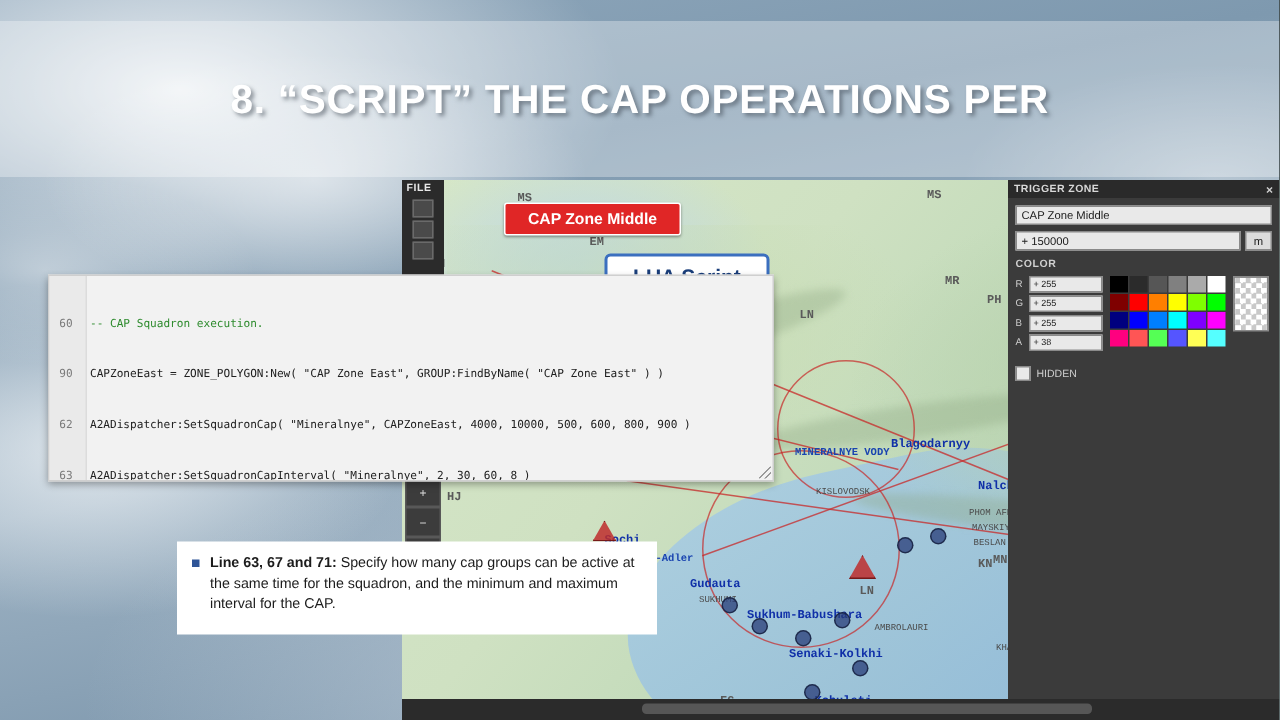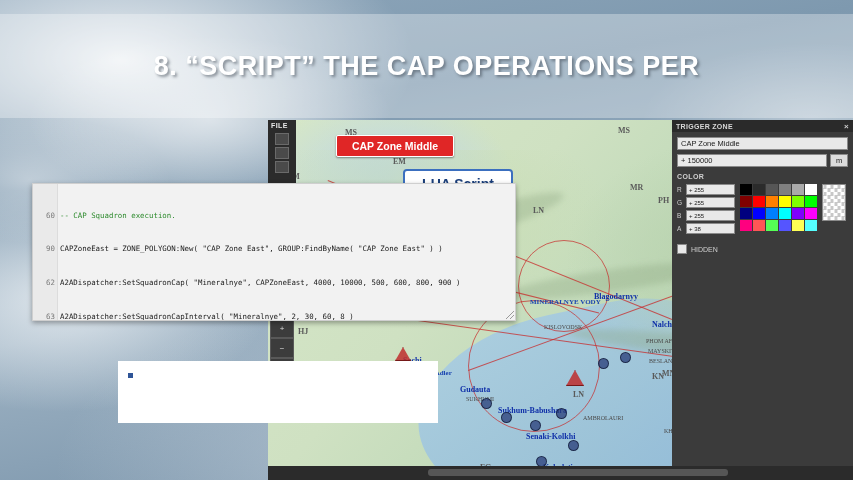--- a/index.html
+++ b/index.html
@@ -124,21 +124,21 @@
   }
   .circle-red {
     position: absolute;
     border: 1px solid rgba(200,40,40,0.7);
     border-radius: 50%;
   }
 
   
   .mlabel {
     position: absolute;
-    font-family: Liberation Serif, serif;
+    font-family: Liberation Mono, monospace;
     font-size: 6px;
     color: #4b4b4b;
     white-space: nowrap;
     text-align: right;
   }
   .mlabel.grid {
     font-size: 8px;
     color: #5a5a5a;
     font-weight: bold;
   }
@@ -400,21 +400,21 @@
   }
   .code-line {
     height: 11.3px;
     padding-left: 27px;
     position: relative;
   }
   .ln {
     position: absolute;
     left: 0;
     width: 22px;
-    text-align: right;
+    text-align: center;
     color: #7a7a7a;
   }
   .tok-cmt { color: #2e8b2e; }
   .resize-grip {
     position: absolute;
     right: 1px; bottom: 1px;
     width: 8px; height: 8px;
     background:
       linear-gradient(135deg, transparent 45%, #9a9a9a 45%, #9a9a9a 55%, transparent 55%),
       linear-gradient(135deg, transparent 70%, #9a9a9a 70%, #9a9a9a 80%, transparent 80%);
@@ -651,15 +651,18 @@
       
       
       
       
     </div>
     <div class="resize-grip"></div>
   </div>
 
   <div class="callout">
     <div class="bullet-sq"></div>
+    <div class="callout-text">
+      <b>Line 63, 67 and 71:</b><span> Specify how many cap groups can be active at the same time for the squadron, and the minimum and maximum interval for the CAP.</span>
+    </div>
   </div>
 
 </div>
 
 </body></html>

